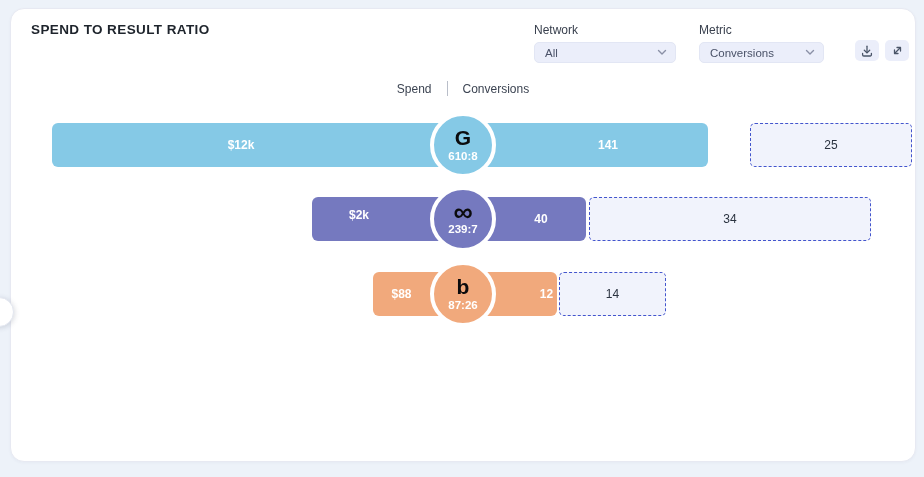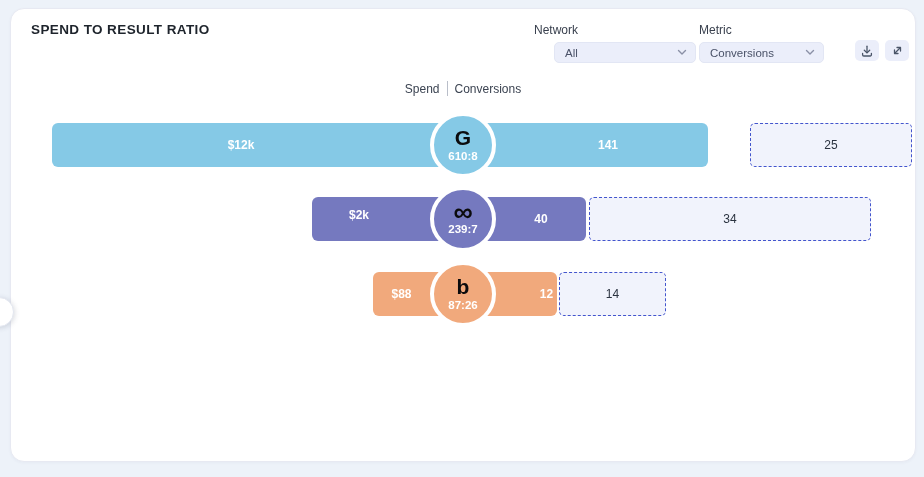--- a/index.html
+++ b/index.html
@@ -23,33 +23,33 @@
   .ctrl-label {
     position:absolute; top:14px; font-size:12px; color:#39404e;
   }
   .select {
     position:absolute; top:33px; height:21px; border-radius:5px;
     background:#ebeefa; border:1px solid #e2e6f4;
     display:flex; align-items:center; justify-content:space-between;
     padding:0 8px 0 10px; font-size:11.5px; color:#4a5268; cursor:pointer;
   }
   .lbl-network { left:523px; }
-  .sel-network { left:523px; width:142px;margin-left:20px; }
+  .sel-network { left:523px; width:142px; }
   .lbl-metric { left:688px; }
   .sel-metric { left:688px; width:125px; }
   .icon-btn {
     position:absolute; top:31px; width:24px; height:21px; border:none;
     background:#ebeefa; border-radius:5px; cursor:pointer;
     display:flex; align-items:center; justify-content:center;
   }
   .btn-download { left:844px; }
   .btn-expand { left:874px; }
   .legend {
     position:absolute; left:0; top:72px; width:100%;
-    display:flex; align-items:center; justify-content:center; gap:7px;
+    display:flex; align-items:center; justify-content:center; gap:15px;
     font-size:12px; color:#3c4452;
   }
   .legend-divider { width:1px; height:15px; background:#b9bec9; }
 
   .bar { position:absolute; height:44px; border-radius:6px; }
   .seg {
     position:absolute; height:44px; display:flex; align-items:center;
     justify-content:center; font-size:12px; font-weight:600; color:#ffffff;
   }
   .ratio-circle {

